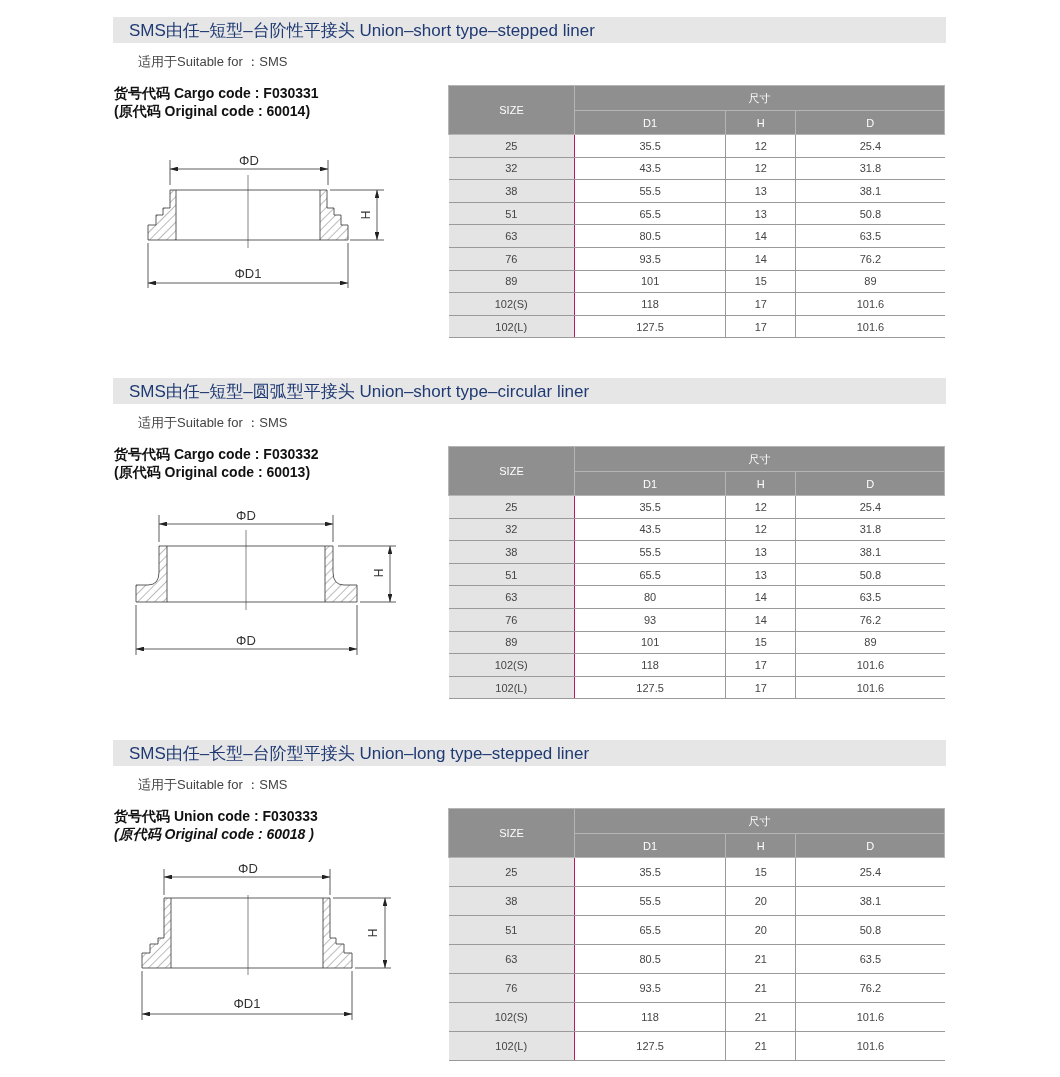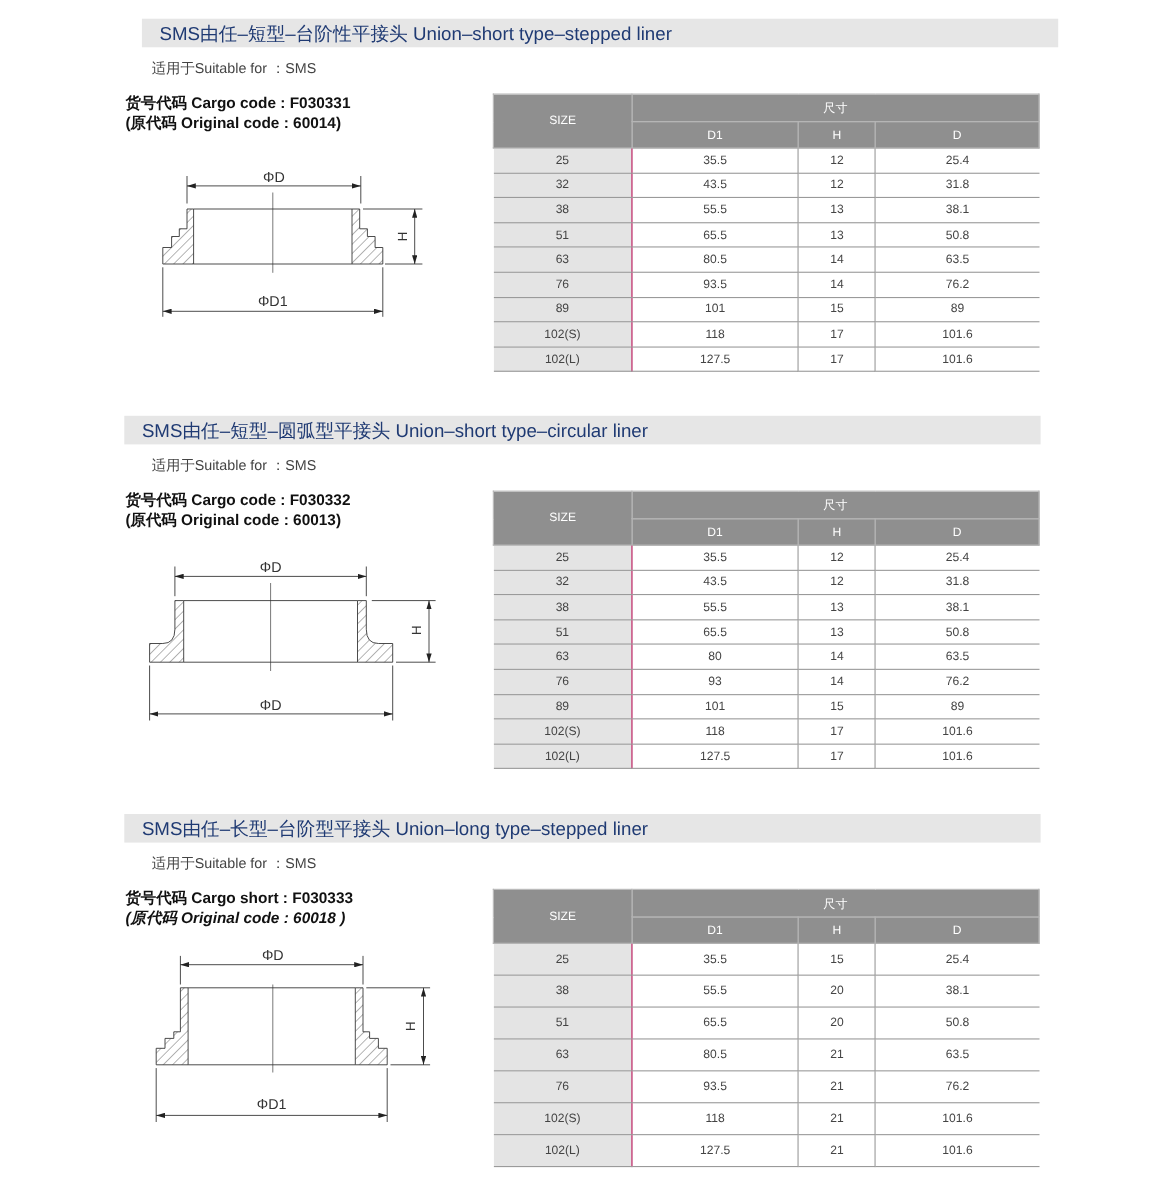--- a/index.html
+++ b/index.html
@@ -26,21 +26,21 @@
       <rect width="6" height="6" fill="#fff"></rect>
       <line x1="0" y1="0" x2="0" y2="6" stroke="#555" stroke-width="0.8"></line>
     </pattern>
     <marker id="arr" viewBox="0 0 10 6" refX="10" refY="3" markerWidth="10" markerHeight="6" orient="auto-start-reverse">
       <path d="M0,0 L10,3 L0,6 z" fill="#222"></path>
     </marker>
   </defs>
 </svg>
 
 <div class="section" style="top:0;">
-  <div class="title-bar" style="top:17px;margin-left:16px;">
+  <div class="title-bar" style="top:17px;">
     <span class="title-text">SMS由任–短型–台阶性平接头 Union–short type–stepped liner</span>
   </div>
   <div class="suitable" style="top:53px;">适用于Suitable for ：SMS</div>
   <div class="cargo" style="top:84px;">货号代码 Cargo code : F030331</div>
   <div class="cargo" style="top:102px;">(原代码 Original code : 60014)</div>
 
   <svg class="drawing" style="left:130px;top:140px;" width="270" height="160">
     <line x1="40" y1="20" x2="40" y2="45" stroke="#333" stroke-width="0.8"></line>
     <line x1="198" y1="20" x2="198" y2="45" stroke="#333" stroke-width="0.8"></line>
     <line x1="40" y1="29" x2="198" y2="29" stroke="#333" stroke-width="0.8" marker-start="url(#arr)" marker-end="url(#arr)"></line>
@@ -228,21 +228,21 @@
         </tr>
       </tbody>
   </table>
 </div>
 
 <div class="section" style="top:0;">
   <div class="title-bar" style="top:740px;">
     <span class="title-text">SMS由任–长型–台阶型平接头 Union–long type–stepped liner</span>
   </div>
   <div class="suitable" style="top:776px;">适用于Suitable for ：SMS</div>
-  <div class="cargo" style="top:807px;">货号代码 Cargo short : F030333</div>
+  <div class="cargo" style="top:807px;">货号代码 Union code : F030333</div>
   <div class="cargo" style="top:825px;font-style:italic;">(原代码 Original code : 60018 )</div>
 
   <svg class="drawing" style="left:125px;top:855px;" width="275" height="170">
     <line x1="39" y1="14" x2="39" y2="40" stroke="#333" stroke-width="0.8"></line>
     <line x1="205" y1="14" x2="205" y2="40" stroke="#333" stroke-width="0.8"></line>
     <line x1="39" y1="22" x2="205" y2="22" stroke="#333" stroke-width="0.8" marker-start="url(#arr)" marker-end="url(#arr)"></line>
     <text x="123" y="18" font-size="13" text-anchor="middle" fill="#333">ΦD</text>
     <line x1="123" y1="40" x2="123" y2="120" stroke="#333" stroke-width="0.6"></line>
     <line x1="46" y1="43" x2="198" y2="43" stroke="#333" stroke-width="0.8"></line>
     <line x1="46" y1="113" x2="198" y2="113" stroke="#333" stroke-width="0.8"></line>

